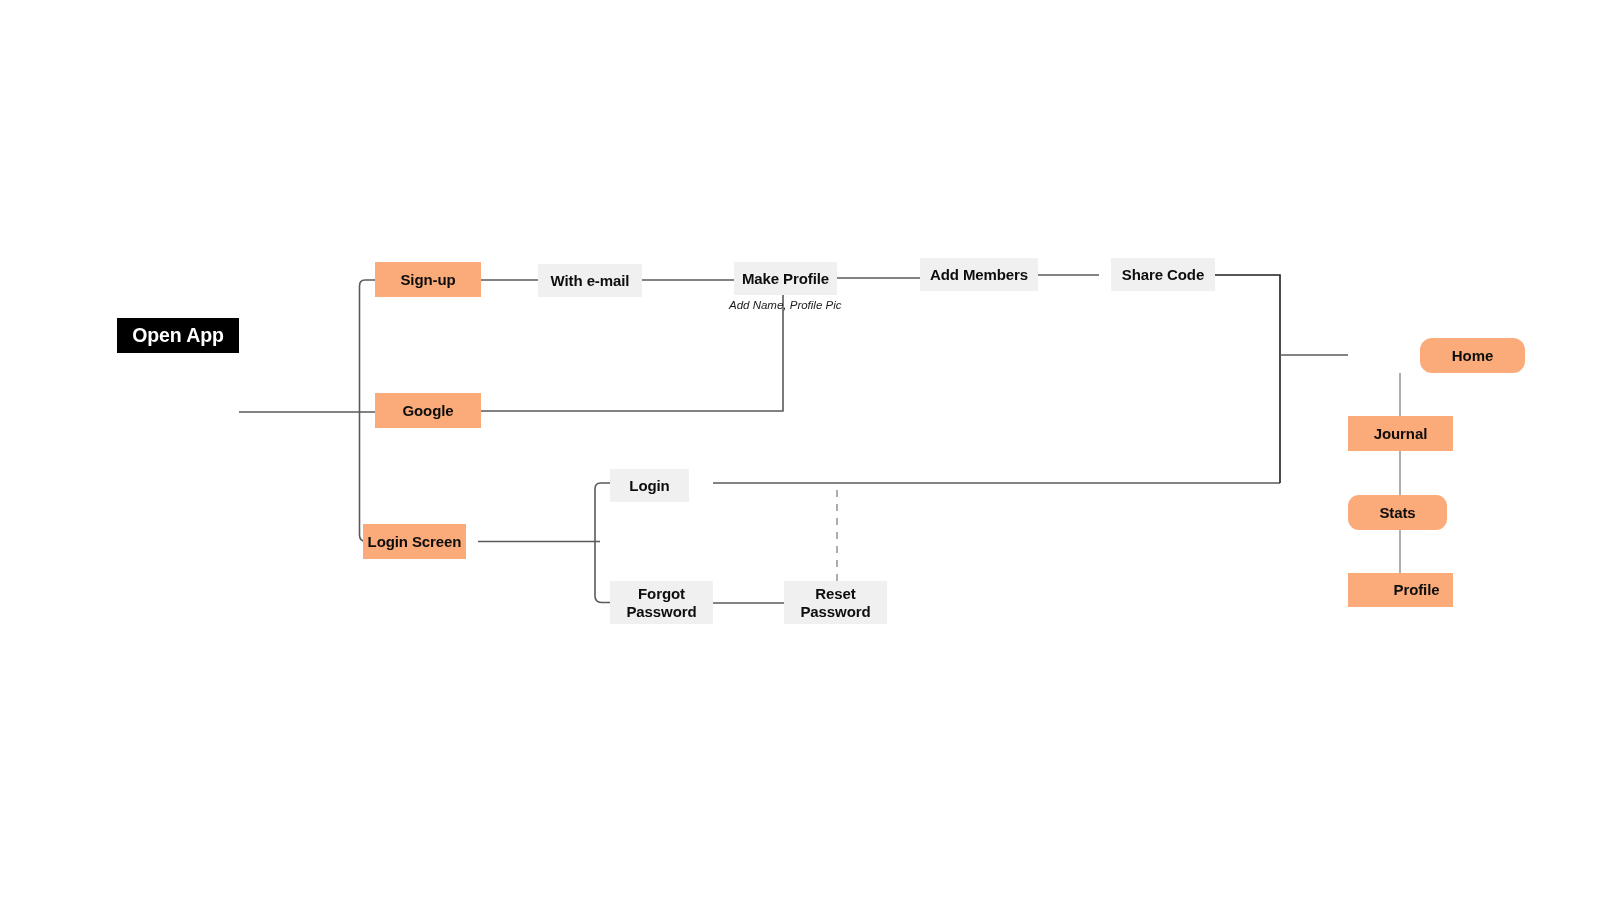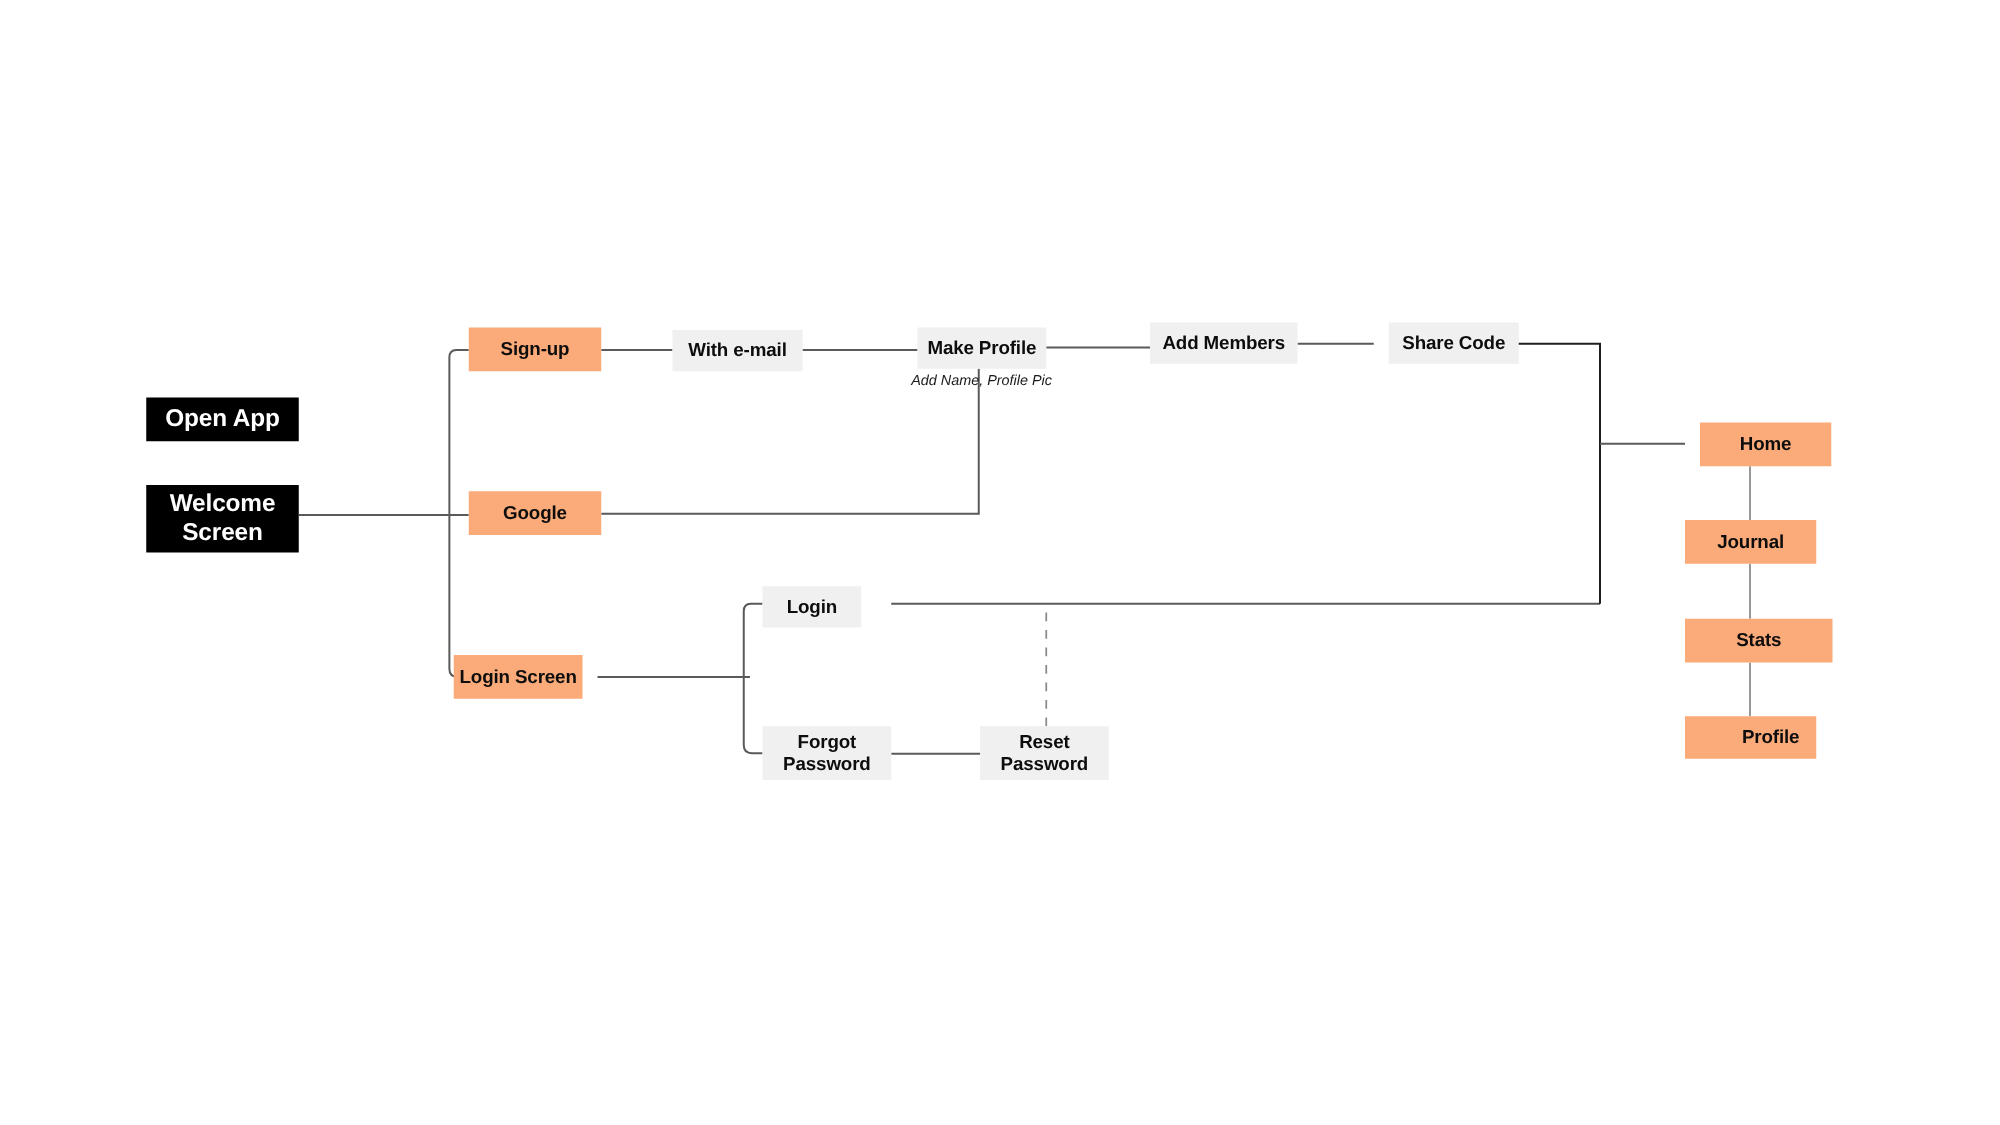--- a/index.html
+++ b/index.html
@@ -102,21 +102,20 @@
       <path d="M 1400 451 L 1400 495" stroke="#8a8a8a" stroke-width="1.4"></path>
       <path d="M 1400 530 L 1400 573" stroke="#8a8a8a" stroke-width="1.4"></path>
 
       <path d="M 837 581 L 837 484" stroke="#8a8a8a" stroke-width="1.4" stroke-dasharray="7 7"></path>
     </g>
   </svg>
 
 
   <div class="node black" style="left:117px;top:318px;width:122px;height:35px;">Open App</div>
 
-  <div class="node black" style="left:117px;top:388px;width:122px;height:54px;">Welcome Screen</div>
 
   <div class="node orange" style="left:375px;top:262px;width:106px;height:35px;">Sign-up</div>
 
   <div class="node orange" style="left:375px;top:393px;width:106px;height:35px;">Google</div>
 
   <div class="node orange" style="left:363px;top:524px;width:103px;height:35px;">Login Screen</div>
 
   <div class="node grey" style="left:538px;top:264px;width:104px;height:33px;">With e-mail</div>
 
   <div class="node grey" style="left:734px;top:262px;width:103px;height:33px;">Make Profile</div>
@@ -126,21 +125,21 @@
   <div class="node grey" style="left:920px;top:258px;width:118px;height:33px;">Add Members</div>
 
   <div class="node grey" style="left:1099px;top:258px;width:104px;height:33px;margin-left:12px;">Share Code</div>
 
   <div class="node grey" style="left:610px;top:469px;width:79px;height:33px;">Login</div>
 
   <div class="node grey" style="left:610px;top:581px;width:103px;height:43px;">Forgot Password</div>
 
   <div class="node grey" style="left:784px;top:581px;width:103px;height:43px;">Reset Password</div>
 
-  <div class="node orange" style="left:1360px;top:338px;width:105px;height:35px;">Home</div>
+  <div class="node orange" style="left:1420px;top:338px;width:105px;height:35px;border-radius:12px;">Home</div>
 
   <div class="node orange" style="left:1348px;top:416px;width:105px;height:35px;">Journal</div>
 
-  <div class="node orange" style="left:1348px;top:495px;width:118px;height:35px;">Stats</div>
+  <div class="node orange" style="left:1348px;top:495px;width:99px;height:35px;border-radius:11px;">Stats</div>
 
   <div class="node orange" style="left:1348px;top:573px;width:105px;height:34px;padding-left:32px;">Profile</div>
 
 </div>
 
 </body></html>

